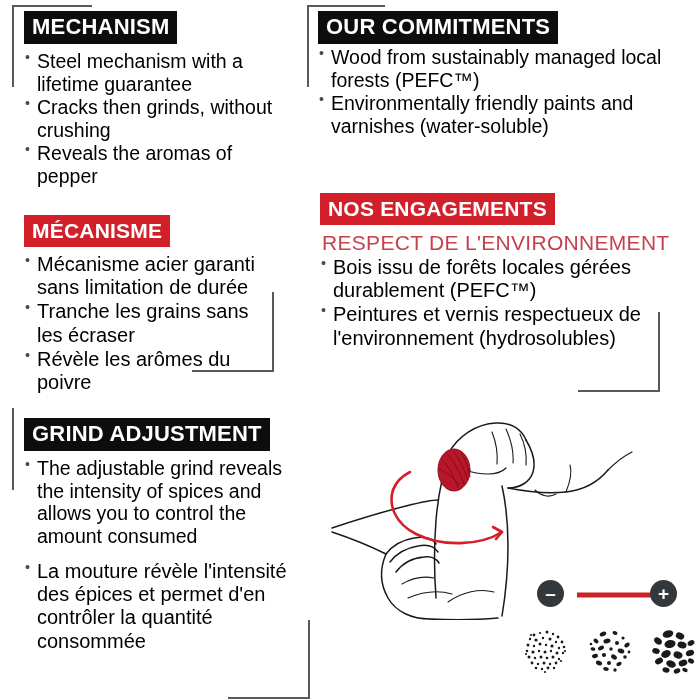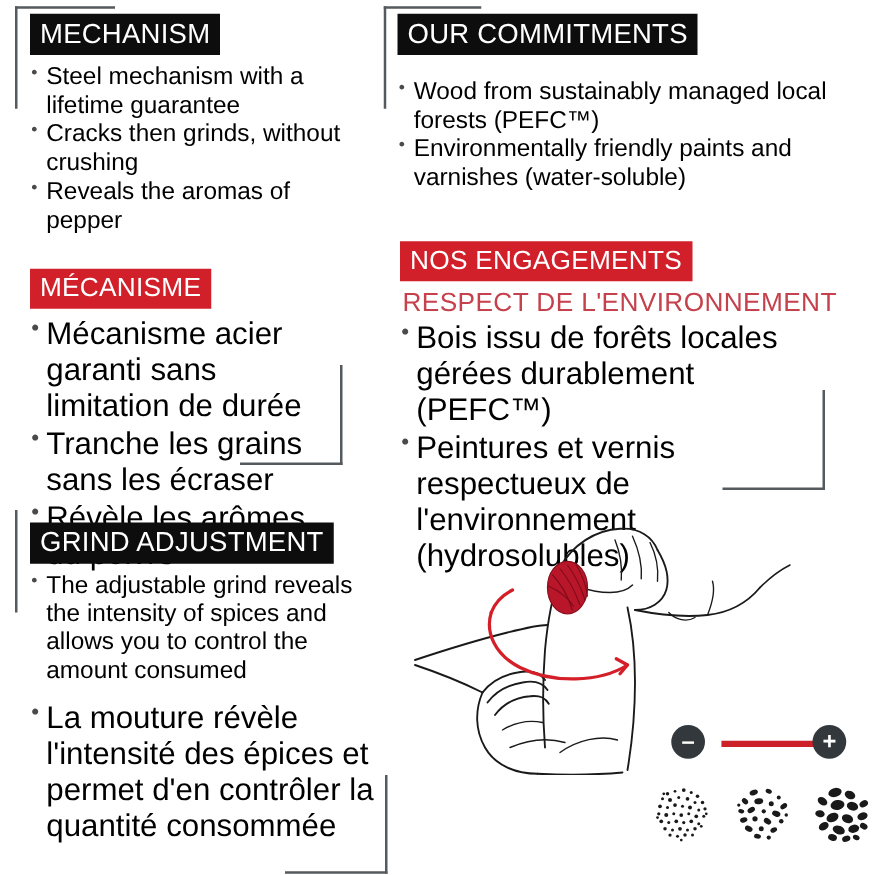--- a/index.html
+++ b/index.html
@@ -18,21 +18,21 @@
   .rule.v{width:1.6px;}
   .rule.h{height:1.6px;}
 
   
   .block{position:absolute;}
 
   
   .banner{
     display:inline-block;
     color:#ffffff;
-    font-weight:400;
+    font-weight:700;
     letter-spacing:.2px;
     line-height:1;
     padding:5px 8px 6px 8px;
     white-space:nowrap;
   }
   .banner.black{background:#0d0d0d;}
   .banner.red{background:#d2202a;}
 
   
   .subhead{
@@ -62,21 +62,21 @@
     left:1px;
     top:-1px;
     font-size:.72em;
     color:#4a4a4a;
   }
 
   
   .t-en .banner{font-size:22px;}
   .t-fr .banner{font-size:21px;}
   .lead-en{font-size:19.5px;line-height:1.16;}
-  .lead-fr{font-size:25px;line-height:1.16;}
+  .lead-fr{font-size:20px;line-height:1.16;}
   .subhead-en{font-size:21.5px;}
   .subhead-fr{font-size:21px;}
 
   
   .illus{position:absolute;left:330px;top:420px;width:370px;height:200px;}
   .illus svg{display:block;}
 
   
   .scale{position:absolute;left:510px;top:580px;width:190px;height:100px;}
   .pmbtn{
@@ -127,21 +127,21 @@
     <div class="banner red">MÉCANISME</div>
     <ul class="bullets lead-fr">
       <li>Mécanisme acier garanti sans limitation de durée</li>
       <li>Tranche les grains sans les écraser</li>
       <li>Révèle les arômes du poivre</li>
     </ul>
   </div>
 
   <div class="block t-en" style="left:318px;top:11px;width:360px;">
     <div class="banner black">OUR COMMITMENTS</div>
-    <ul class="bullets lead-en" style="margin-top:18px;">
+    <ul class="bullets lead-en" style="margin-top:2px;">
       <li>Wood from sustainably managed local forests (PEFC™)</li>
       <li>Environmentally friendly paints and varnishes (water-soluble)</li>
     </ul>
   </div>
 
   <div class="block t-fr" style="left:320px;top:193px;width:345px;">
     <div class="banner red">NOS ENGAGEMENTS</div>
     <div class="subhead subhead-fr">RESPECT DE L'ENVIRONNEMENT</div>
     <ul class="bullets lead-fr" style="margin-top:2px;">
       <li>Bois issu de forêts locales gérées durablement (PEFC™)</li>

